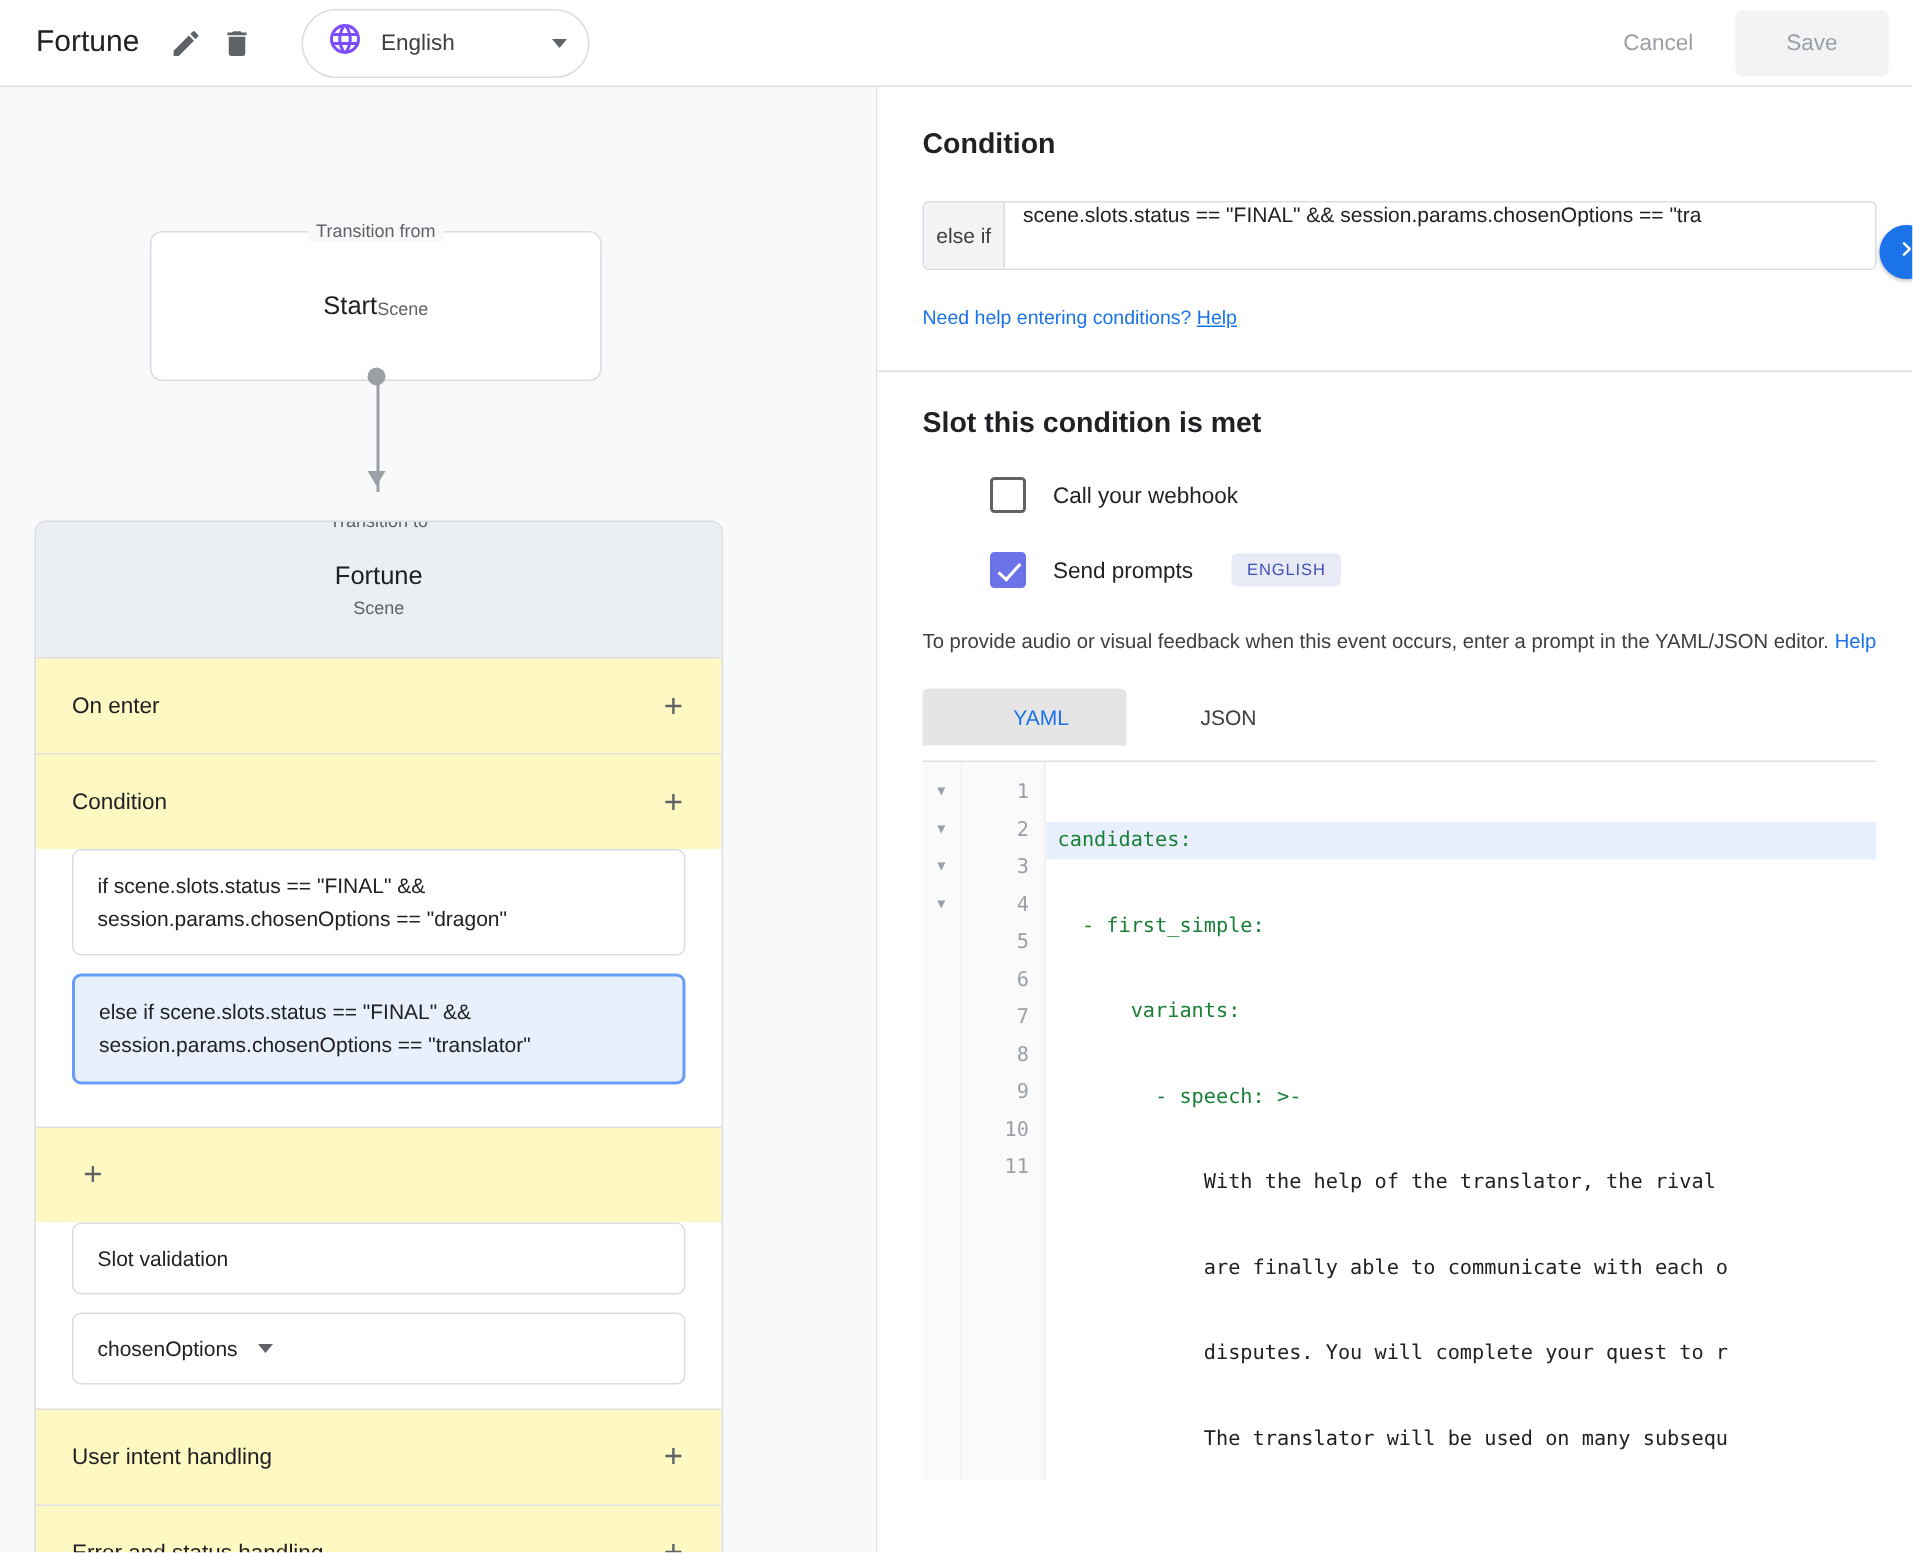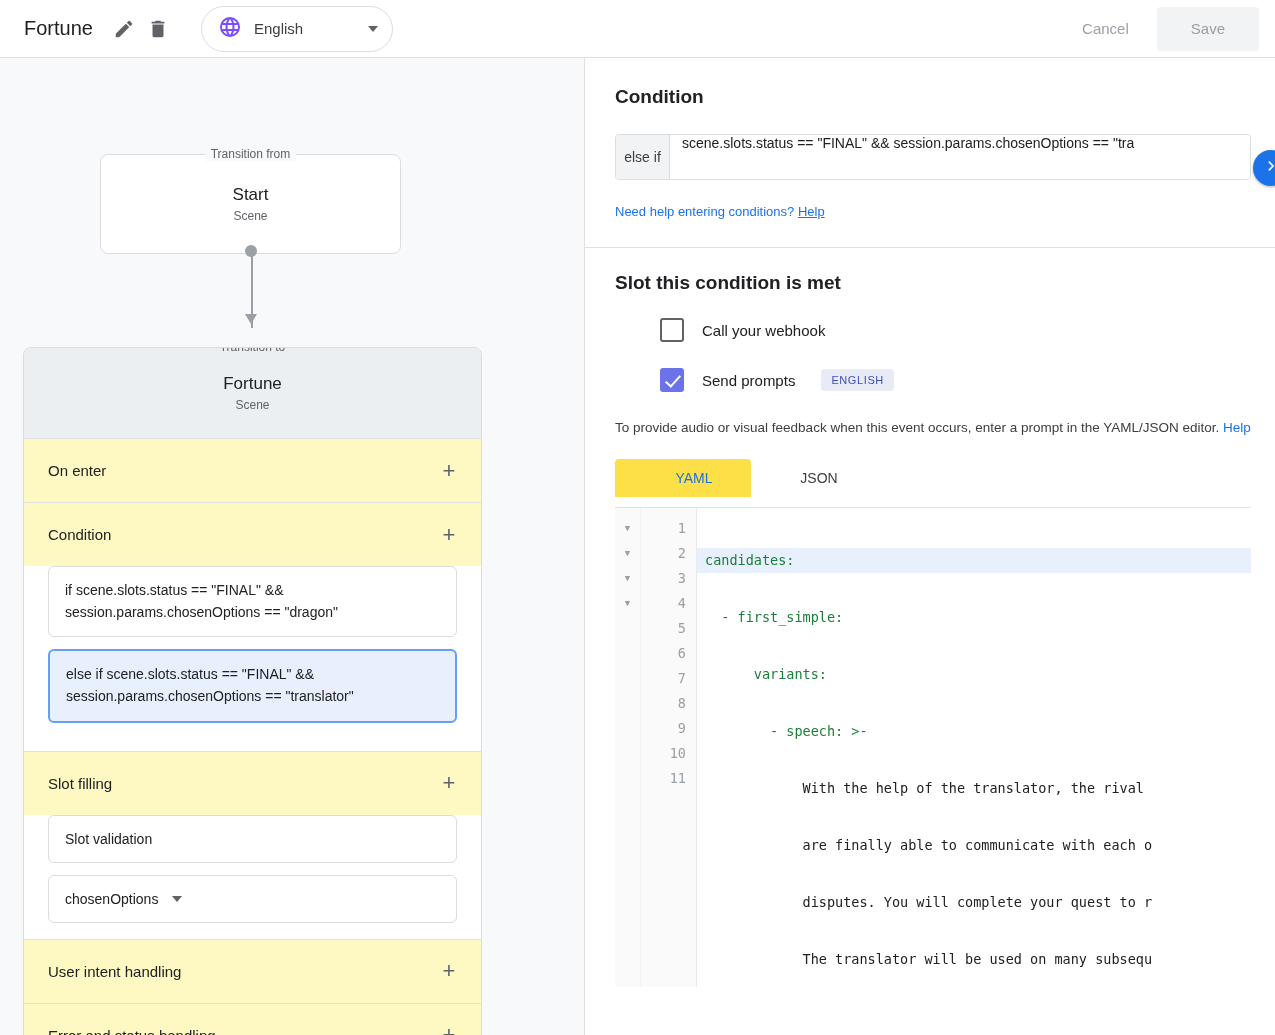--- a/index.html
+++ b/index.html
@@ -99,21 +99,21 @@
     white-space: nowrap;
   }
   .start-node {
     position: absolute;
     left: 100px; top: 96px;
     width: 301px; height: 100px;
     background: #fff;
     border: 1px solid #dadce0;
     border-radius: 8px;
     display: flex;
-    flex-direction: column;
+    flex-direction: row;
     align-items: center;
     justify-content: center;
   }
   .node-title { font-size: 17px; color: #202124; }
   .node-sub { font-size: 12px; color: #5f6368; margin-top: 4px; }
   .connector {
     position: absolute;
     left: 251px; top: 190px;
     width: 2px; height: 80px;
     background: #9aa0a6;
@@ -316,21 +316,21 @@
     width: 136px;
     height: 38px;
     display: flex;
     align-items: center;
     justify-content: center;
     font-size: 14px;
     color: #1a73e8;
     border-radius: 4px 4px 0 0;
     cursor: pointer;
   }
-  .tab.active { background: #fde047; padding-left: 22px; }
+  .tab.active { background: #e5e5e5; padding-left: 22px; }
   .tab.inactive { color: #3c4043; background: transparent; }
 
   .editor {
     margin-top: 10px;
     border-top: 1px solid #e0e0e0;
     display: flex;
     height: 480px;
     font-family: "DejaVu Sans Mono", monospace;
     font-size: 13.5px;
     overflow: hidden;
@@ -427,21 +427,20 @@
       <div class="section-row">
         <div class="section-label">Condition</div>
         <div class="plus-btn">+</div>
       </div>
       <div class="section-body">
         <div class="cond-item">if scene.slots.status == "FINAL" &amp;&amp; session.params.chosenOptions == "dragon"</div>
         <div class="cond-item selected">else if scene.slots.status == "FINAL" &amp;&amp; session.params.chosenOptions == "translator"</div>
       </div>
 
       <div class="section-row">
-        <div class="section-label">Slot filling</div>
         <div class="plus-btn">+</div>
       </div>
       <div class="section-body">
         <div class="plain-item">Slot validation</div>
         <div class="dropdown-item">
           <span>chosenOptions</span>
           <span class="caret"></span>
         </div>
       </div>
 

